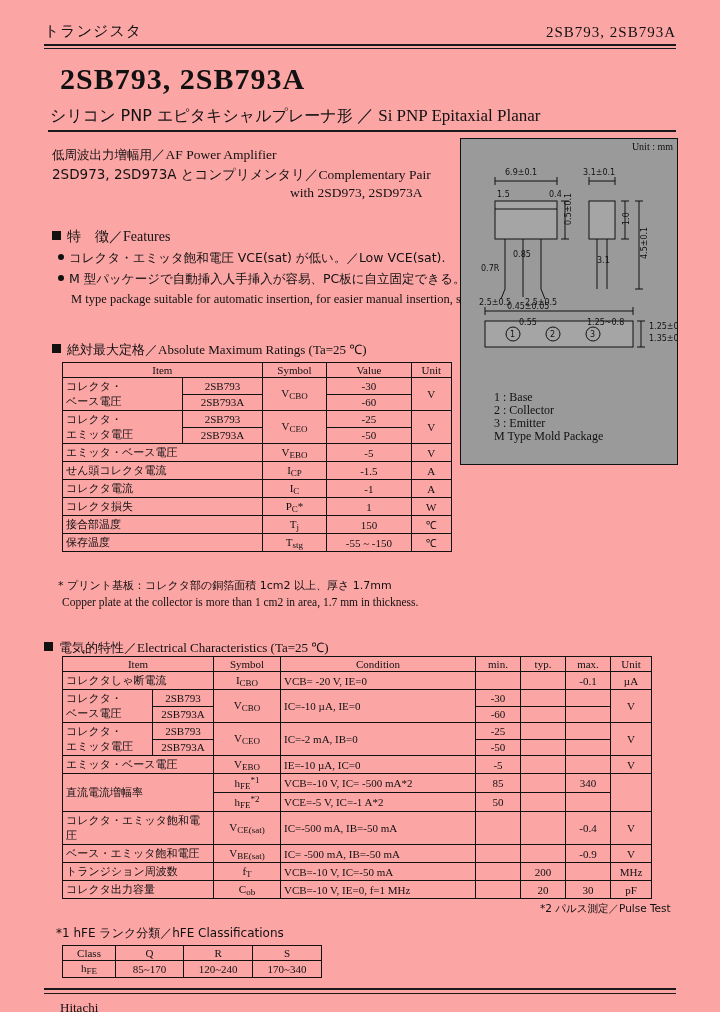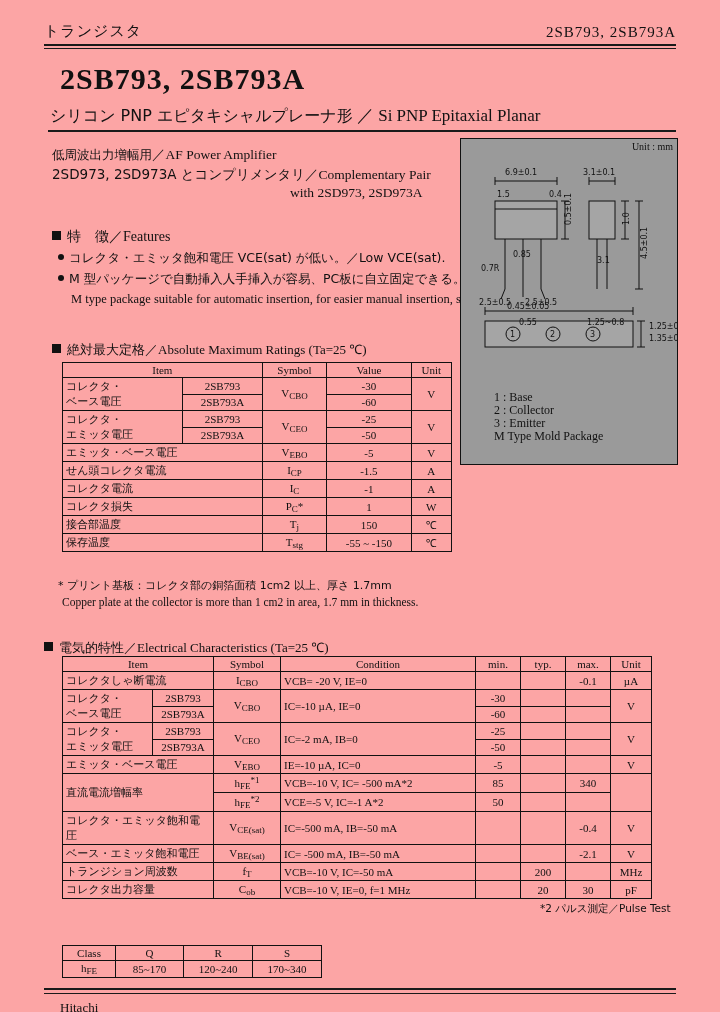--- a/index.html
+++ b/index.html
@@ -356,21 +356,21 @@
       <td></td>
       <td>-0.4</td>
       <td>V</td>
     </tr>
     <tr>
       <td colspan="2" class="cell-l jp">ベース・エミッタ飽和電圧</td>
       <td>V<span class="sub">BE(sat)</span></td>
       <td class="cell-l">IC=  -500 mA,  IB=-50 mA</td>
       <td></td>
       <td></td>
-      <td>-2.1</td>
+      <td>-0.9</td>
       <td>V</td>
     </tr>
     <tr>
       <td colspan="2" class="cell-l jp">トランジション周波数</td>
       <td>f<span class="sub">T</span></td>
       <td class="cell-l">VCB=-10 V, IC=-50 mA</td>
       <td></td>
       <td>200</td>
       <td></td>
       <td>MHz</td>
@@ -382,20 +382,21 @@
       <td></td>
       <td>20</td>
       <td>30</td>
       <td>pF</td>
     </tr>
   </tbody>
     </table>
 
   <div class="pulse jp">*2 パルス測定／Pulse Test</div>
 
+  <div class="hfe jp">*1 hFE ランク分類／hFE Classifications</div>
   <table class="t hfe-tbl">
     <tbody>
         <tr>
       <td style="width:52px">Class</td>
       <td style="width:68px">Q</td>
       <td style="width:68px">R</td>
       <td style="width:68px">S</td>
     </tr>
     <tr>
       <td>h<span class="sub">FE</span></td>

